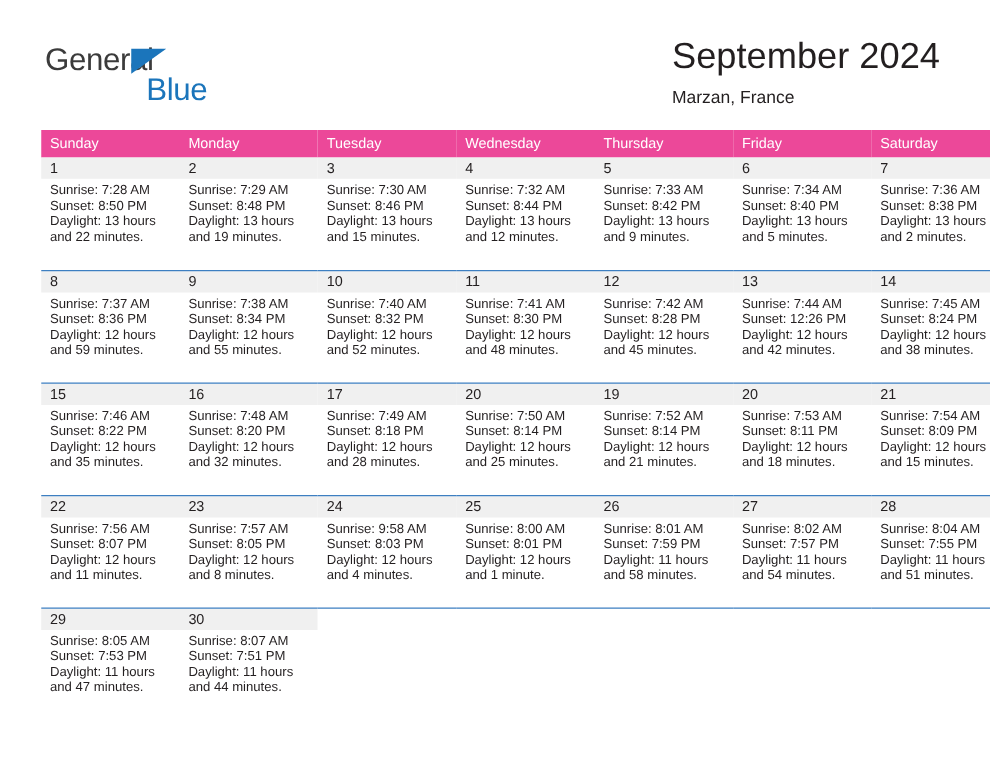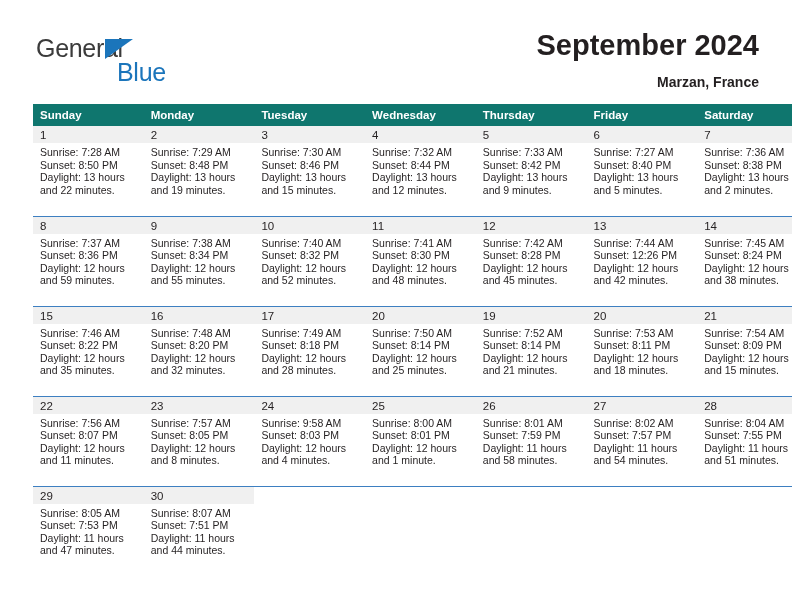--- a/index.html
+++ b/index.html
@@ -19,21 +19,21 @@
     width: 792px;
     height: 612px;
     box-sizing: border-box;
   }
 
   
   .header {
     position: absolute;
     left: 33px;
     top: 28px;
-    right: 33px;
+    right: 40px;
     height: 72px;
   }
   .logo {
     position: absolute;
     left: 0;
     top: 6px;
     width: 200px;
     height: 58px;
   }
   .logo-general {
@@ -61,54 +61,52 @@
     font-size: 25px;
     letter-spacing: -0.3px;
     color: #1b75bb;
     font-family: "Liberation Sans", sans-serif;
     margin-left: 25px;
   }
   .title-wrap {
     position: absolute;
     right: 0;
     top: 0;
-    text-align: right;
-    font-weight: bold;
   }
   .cal-title {
     font-size: 29px;
     color: #231f20;
     line-height: 34px;
     white-space: nowrap;
   }
   .cal-sub {
     font-size: 14px;
     color: #231f20;
     line-height: 20px;
-    margin-top: 10px;
+    margin-top: 5px;
     white-space: nowrap;
   }
 
   
   .calendar {
     position: absolute;
     left: 33px;
     top: 104px;
     width: 726px;
   }
   table.cal {
     border-collapse: collapse;
     table-layout: fixed;
     width: 726px;
   }
   table.cal th {
-    background: #0f766e;
+    background: #ec4899;
     color: #ffffff;
     font-size: 11.5px;
-    font-weight: bold;
+    font-weight: normal;
     text-align: left;
     padding: 5px 0 5px 7px;
     height: 11px;
     border: none;
     width: 103.71px;
   }
   td.daycell {
     vertical-align: top;
     padding: 0;
     border: none;
@@ -219,21 +217,21 @@
               <div class="daynum-bar">5</div>
               <div class="dayinfo">
                 <div>Sunrise: 7:33 AM</div>
                 <div>Sunset: 8:42 PM</div>
                 <div class="daylight">Daylight: 13 hours and 9 minutes.</div>
               </div>
             </td>
             <td class="daycell">
               <div class="daynum-bar">6</div>
               <div class="dayinfo">
-                <div>Sunrise: 7:27 AM</div>
+                <div>Sunrise: 7:34 AM</div>
                 <div>Sunset: 8:40 PM</div>
                 <div class="daylight">Daylight: 13 hours and 5 minutes.</div>
               </div>
             </td>
             <td class="daycell">
               <div class="daynum-bar">7</div>
               <div class="dayinfo">
                 <div>Sunrise: 7:36 AM</div>
                 <div>Sunset: 8:38 PM</div>
                 <div class="daylight">Daylight: 13 hours and 2 minutes.</div>

